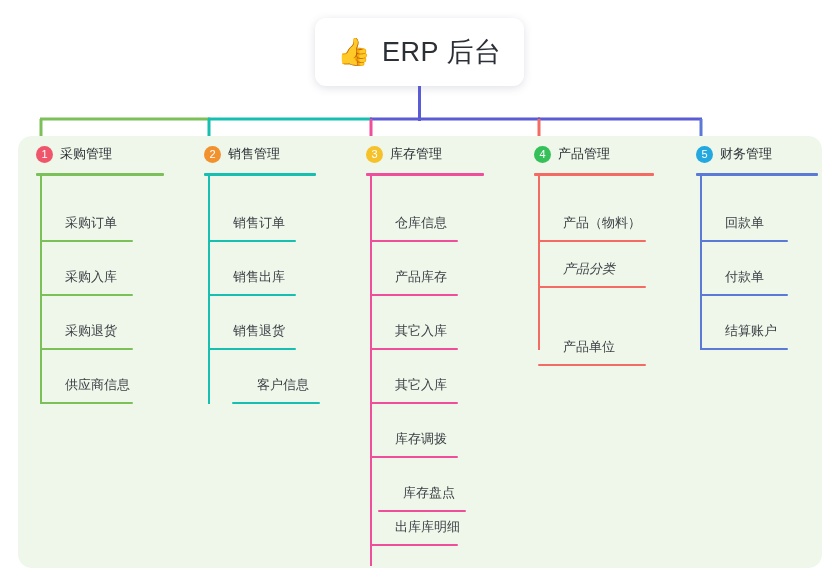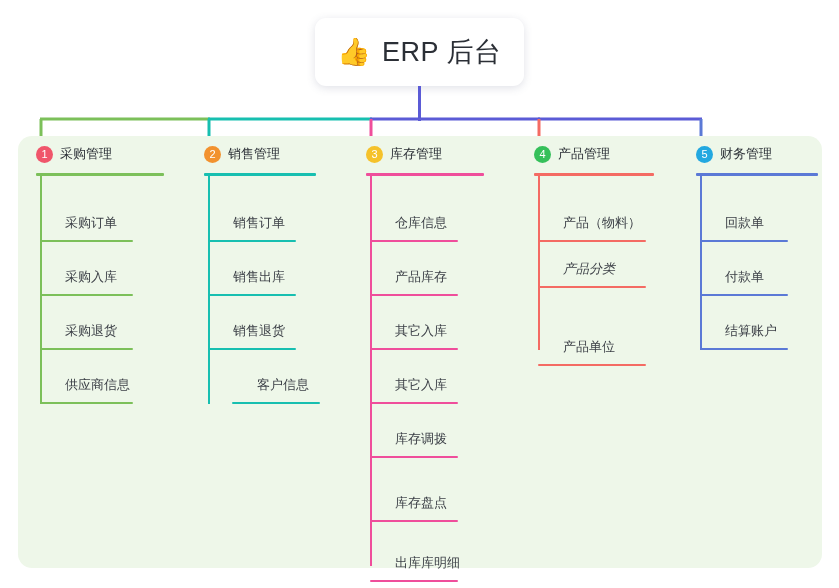--- a/index.html
+++ b/index.html
@@ -243,25 +243,25 @@
           <div class="leaf-rule" style="width: 88px; background: rgb(239, 78, 155);"></div>
         </div>
         <div class="leaf" style="top: 214px; width: 88px;">
           <span class="leaf-label">其它入库</span>
           <div class="leaf-rule" style="width: 88px; background: rgb(239, 78, 155);"></div>
         </div>
         <div class="leaf" style="top: 268px; width: 88px;">
           <span class="leaf-label">库存调拨</span>
           <div class="leaf-rule" style="width: 88px; background: rgb(239, 78, 155);"></div>
         </div>
-        <div class="leaf" style="top: 332px; width: 88px;">
+        <div class="leaf" style="top: 322px; width: 88px; margin-left: 8px;">
           <span class="leaf-label">库存盘点</span>
           <div class="leaf-rule" style="width: 88px; background: rgb(239, 78, 155);"></div>
         </div>
-        <div class="leaf" style="top: 392px; width: 88px;">
+        <div class="leaf" style="top: 356px; width: 88px;">
           <span class="leaf-label">出库库明细</span>
           <div class="leaf-rule" style="width: 88px; background: rgb(239, 78, 155);"></div>
         </div>
       </div>
       <div class="column" style="left: 498px;">
         <div class="col-head">
           <span class="badge" style="background: rgb(53, 192, 90);">4</span>
           <span class="col-title">产品管理</span>
         </div>
         <div class="col-rule" style="width: 120px; background: rgb(244, 107, 99);"></div>

